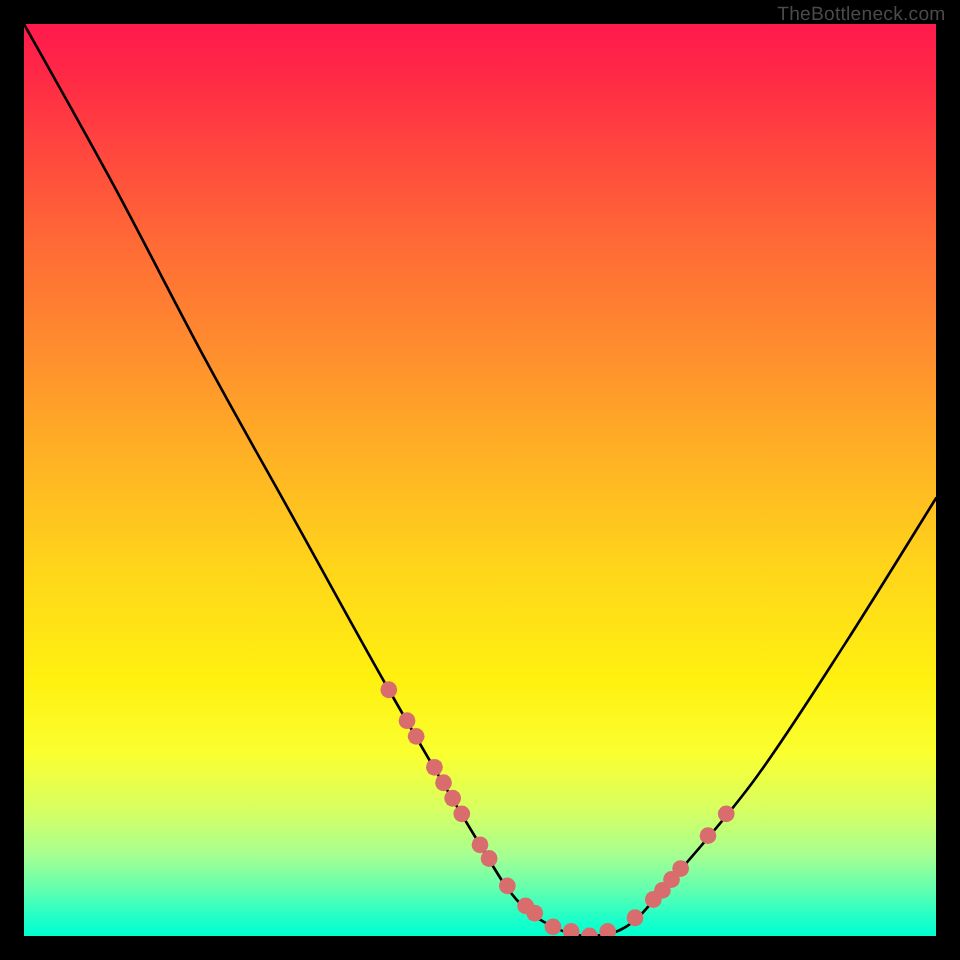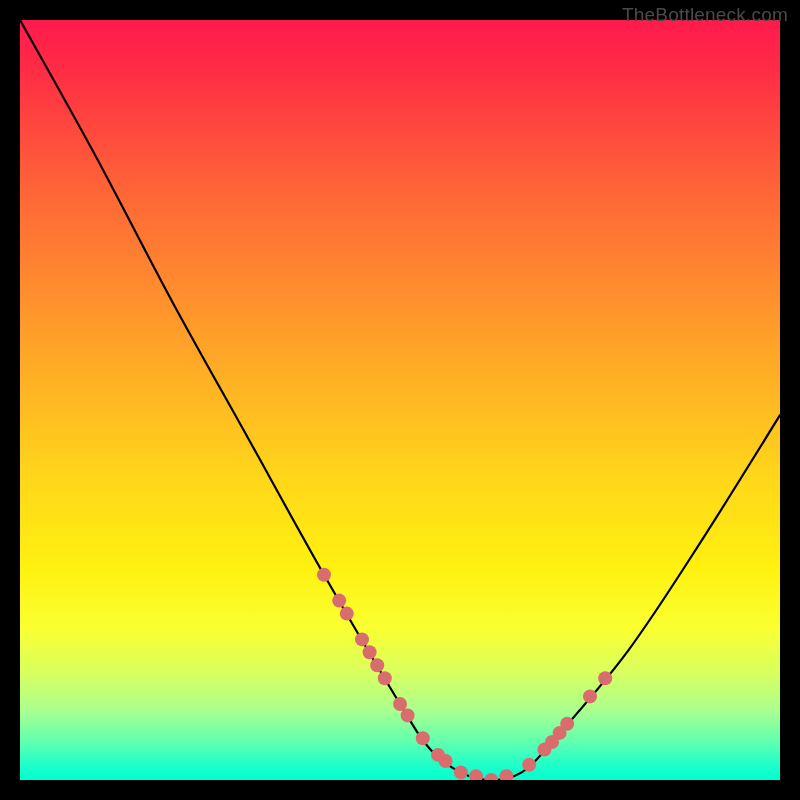--- a/index.html
+++ b/index.html
@@ -46,21 +46,21 @@
       #60ffb0 95%,
       #20ffc8 98%,
       #00ffd0 100%
     );
   }
   .watermark {
     position: absolute;
     top: 4px;
     right: 12px;
     color: #4a4a4a;
-    font-size: 19px;
+    font-size: 16px;
     font-weight: 500;
     letter-spacing: 0.2px;
     user-select: none;
   }
   svg.curve {
     position: absolute;
     inset: 0;
     width: 760px;
     height: 760px;
   }

